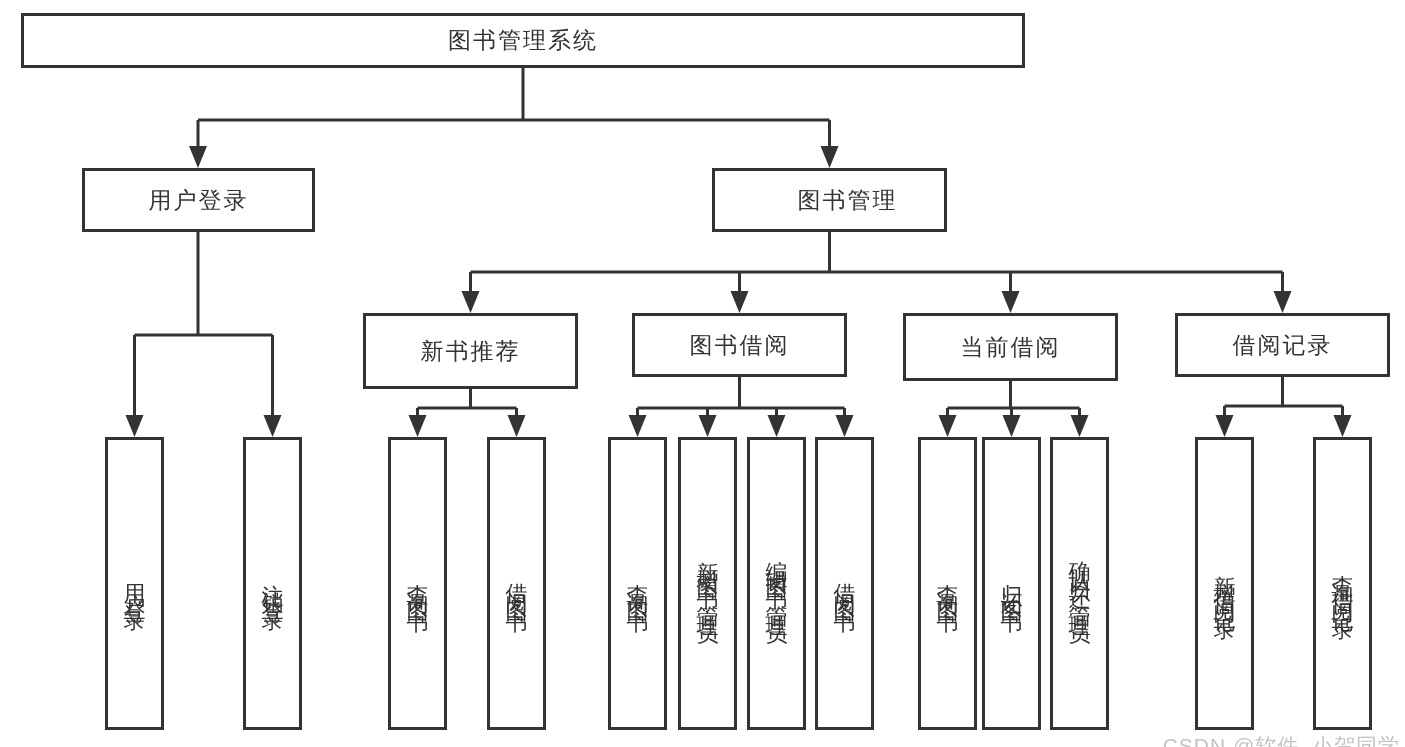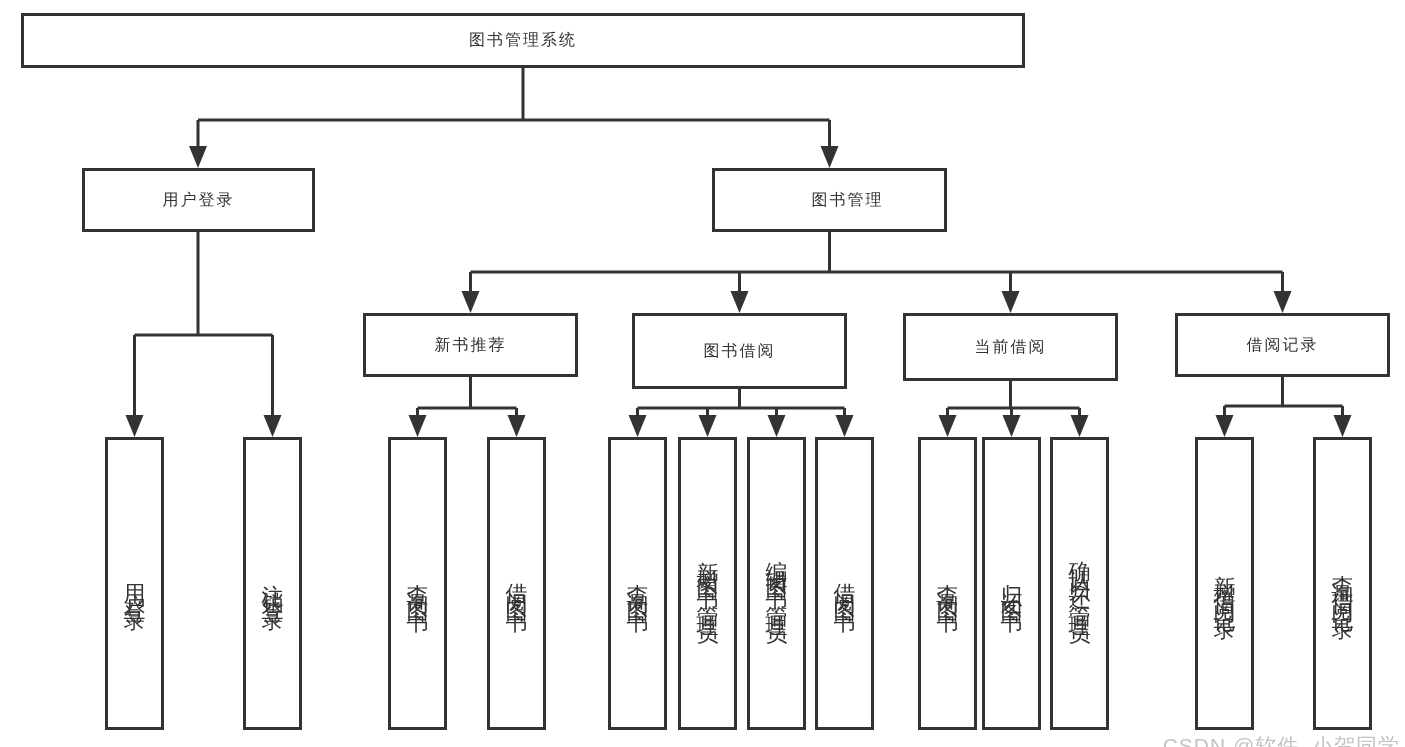--- a/index.html
+++ b/index.html
@@ -12,21 +12,21 @@
     overflow:hidden;
   }
   .connector-layer{position:absolute;left:0;top:0;width:1405px;height:747px;}
   .ln{fill:none;stroke:#333333;stroke-width:3;}
   .tri{fill:#333333;stroke:none;}
   .node{
     position:absolute;
     border:3px solid #333333;
     background:#ffffff;
     display:flex;align-items:center;justify-content:center;
-    font-size:16px;letter-spacing:2px;color:#333333;
+    font-size:23px;letter-spacing:2px;color:#333333;
     box-sizing:border-box;
   }
   .leaf{
     position:absolute;
     border:3px solid #333333;
     background:#ffffff;
     box-sizing:border-box;
     display:flex;align-items:center;justify-content:center;
   }
   .leaf span{
@@ -98,24 +98,24 @@
     <span>图书管理系统</span>
   </div>
 
   <div class="node" style="left:82px;top:168px;width:233px;height:64px;">
     <span>用户登录</span>
   </div>
   <div class="node" style="left:712px;top:168px;width:235px;height:64px;padding-left:36px;">
     <span>图书管理</span>
   </div>
 
-  <div class="node" style="left:363px;top:313px;width:215px;height:64px;">
+  <div class="node" style="left:363px;top:313px;width:215px;height:76px;">
     <span>新书推荐</span>
   </div>
-  <div class="node" style="left:632px;top:313px;width:215px;height:76px;">
+  <div class="node" style="left:632px;top:313px;width:215px;height:64px;">
     <span>图书借阅</span>
   </div>
   <div class="node" style="left:903px;top:313px;width:215px;height:68px;">
     <span>当前借阅</span>
   </div>
   <div class="node" style="left:1175px;top:313px;width:215px;height:64px;">
     <span>借阅记录</span>
   </div>
 
   <div class="leaf" style="left:105px;top:437px;width:59px;height:293px;">

